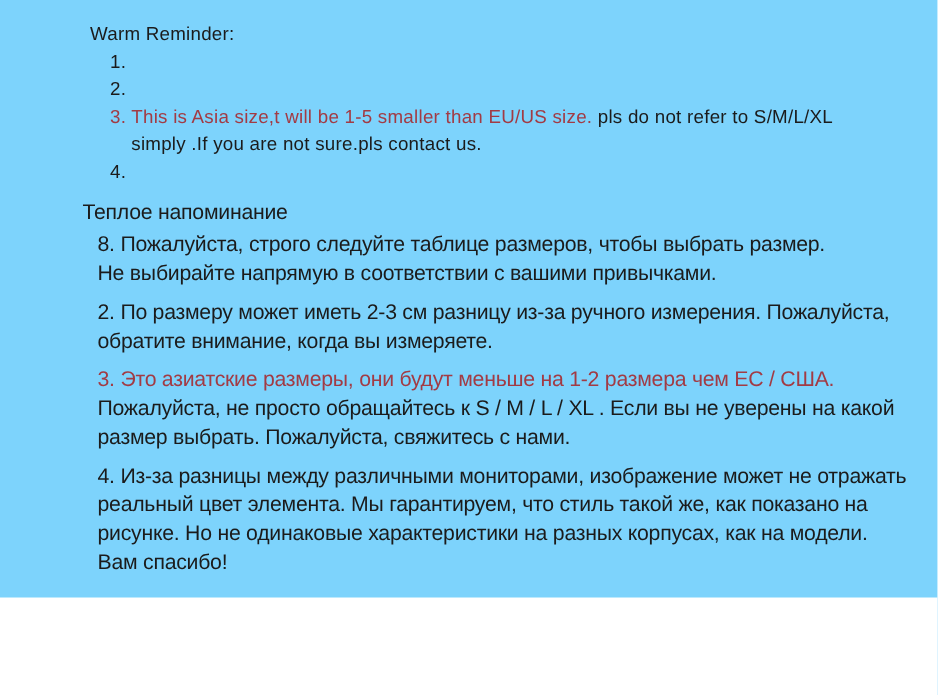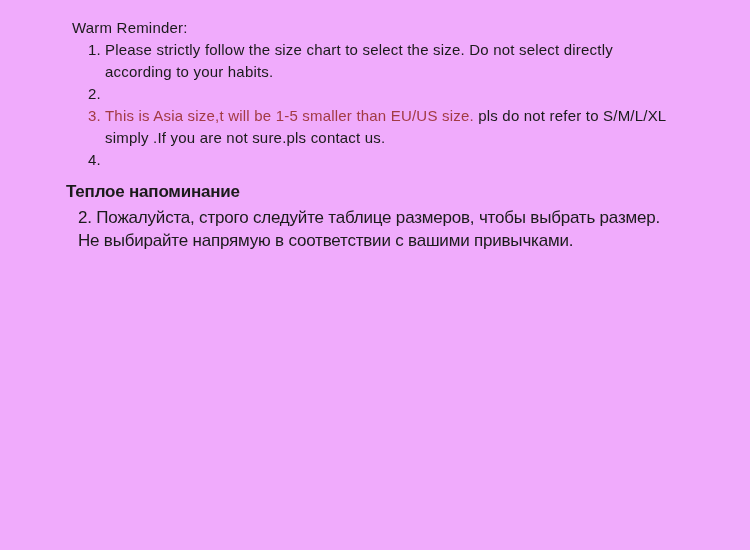--- a/index.html
+++ b/index.html
@@ -9,22 +9,22 @@
   }
   body {
     width: 750px;
     height: 556px;
     overflow: hidden;
     font-family: "Liberation Sans", "DejaVu Sans", sans-serif;
     color: #1b1b1b;
   }
   .notice {
     width: 750px;
-    height: 550px;
-    background: #f0abfc;
+    height: 478px;
+    background: #7dd3fc;
   }
   
   .en-section {
     padding: 17px 0 0 72px;
     font-size: 15px;
     line-height: 22px;
     letter-spacing: 0.2px;
   }
   .en-title {
     font-weight: normal;
@@ -46,21 +46,21 @@
     white-space: pre-line;
   }
   
   .ru-section {
     padding: 9px 0 0 66px;
     font-size: 17px;
     line-height: 23px;
     letter-spacing: -0.2px;
   }
   .ru-title {
-    font-weight: bold;
+    font-weight: normal;
   }
   .ru-paras {
     margin-left: 12px;
     width: 655px;
   }
   .ru-para {
     margin: 8px 0 0 0;
     white-space: pre-line;
   }
   .ru-para:first-child {
@@ -75,22 +75,20 @@
 
 <div class="notice">
 
   <div class="en-section">
     <div class="en-title">Warm Reminder:</div>
 
     <div class="en-list">
 
       <div class="en-item">
         <span class="en-num">1.</span>
-        <span class="en-text">Please strictly follow the size chart to select the size. Do not select directly
-according to your habits.</span>
       </div>
 
       <div class="en-item">
         <span class="en-num">2.</span>
       </div>
 
       <div class="en-item">
         <span class="en-num red">3.</span>
         <span class="en-text"><span class="red">This is Asia size,t will be 1-5 smaller than EU/US size.</span><span> pls do not refer to S/M/L/XL
 simply .If you are not sure.pls contact us.</span></span>
@@ -101,22 +99,31 @@
       </div>
 
     </div>
   </div>
 
   <div class="ru-section">
     <div class="ru-title">Теплое напоминание</div>
 
     <div class="ru-paras">
 
-      <p class="ru-para">2. Пожалуйста, строго следуйте таблице размеров, чтобы выбрать размер.
+      <p class="ru-para">8. Пожалуйста, строго следуйте таблице размеров, чтобы выбрать размер.
 Не выбирайте напрямую в соответствии с вашими привычками.</p>
 
+      <p class="ru-para">2. По размеру может иметь 2-3 см разницу из-за ручного измерения. Пожалуйста,
+обратите внимание, когда вы измеряете.</p>
 
+      <p class="ru-para"><span class="red">3. Это азиатские размеры, они будут меньше на 1-2 размера чем ЕС / США.</span><span>
+Пожалуйста, не просто обращайтесь к S / M / L / XL . Если вы не уверены на какой
+размер выбрать. Пожалуйста, свяжитесь с нами.</span></p>
 
+      <p class="ru-para">4. Из-за разницы между различными мониторами, изображение может не отражать
+реальный цвет элемента. Мы гарантируем, что стиль такой же, как показано на
+рисунке. Но не одинаковые характеристики на разных корпусах, как на модели.
+Вам спасибо!</p>
 
     </div>
   </div>
 
 </div>
 
 </body></html>

